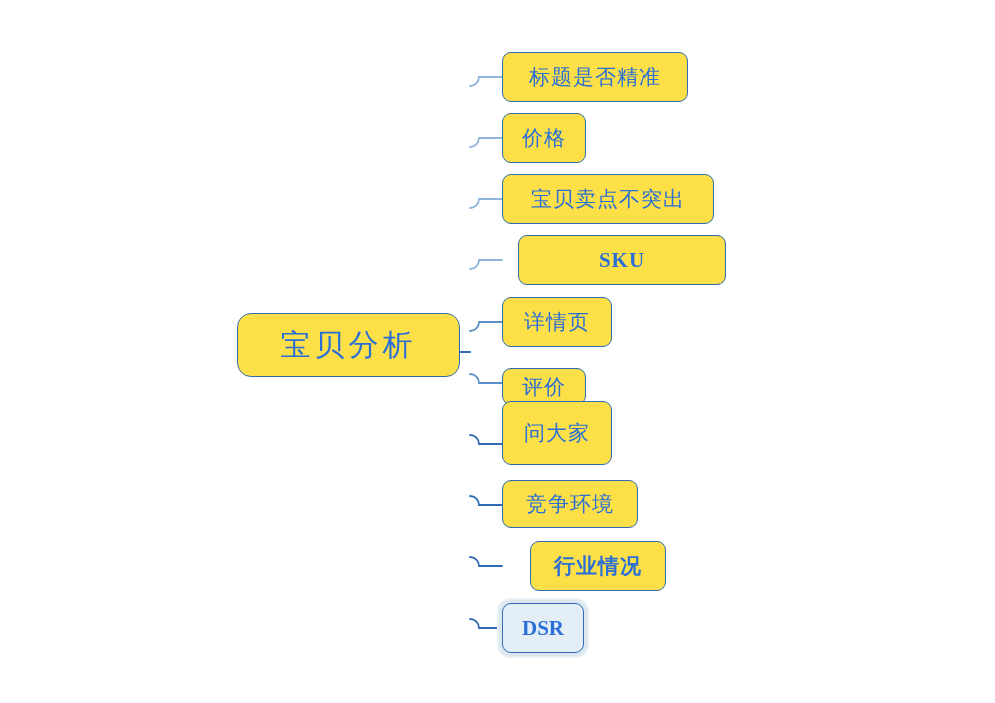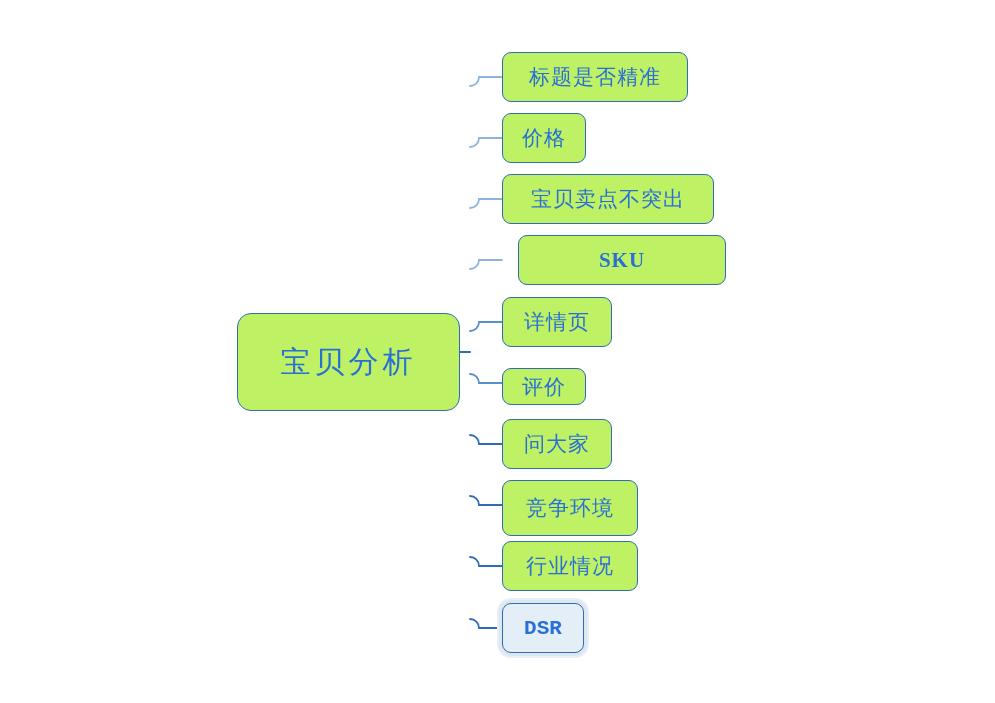--- a/index.html
+++ b/index.html
@@ -29,21 +29,21 @@
     width: 995px;
     height: 703px;
     pointer-events: none;
   }
 
   .node {
     position: absolute;
     box-sizing: border-box;
     border: 1.6px solid #2f6cb5;
     border-radius: 9px;
-    background: #bef264;
+    background: #fde047;
     color: #2a6fd6;
     display: flex;
     align-items: center;
     justify-content: center;
     white-space: nowrap;
     letter-spacing: 0.5px;
   }
 
   .node.root {
     border-radius: 14px;
@@ -51,21 +51,21 @@
     font-size: 30px;
     letter-spacing: 4px;
   }
 
   .node.leaf {
     font-size: 21px;
     letter-spacing: 1px;
   }
 
   .node.latin {
-    font-family: Liberation Mono, monospace;
+    font-family: Liberation Serif, serif;
     font-weight: 700;
     letter-spacing: 0px;
   }
 
   .node.mixed {
     font-family: "Liberation Sans", sans-serif;
   }
   .node.mixed .latin-part {
     font-family: "Liberation Serif", serif;
     font-weight: 700;
@@ -102,27 +102,27 @@
       <path d="M 470 208 A 9 9 0 0 0 479 199 L 502 199" fill="none" stroke="#8fb4dc" stroke-width="1.8" stroke-linecap="round"></path>
       <path d="M 470 269 A 9 9 0 0 0 479 260 L 502 260" fill="none" stroke="#8fb4dc" stroke-width="1.8" stroke-linecap="round"></path>
       <path d="M 470 331 A 9 9 0 0 0 479 322 L 502 322" fill="none" stroke="#5a90c8" stroke-width="1.8" stroke-linecap="round"></path>
       <path d="M 470 374 A 9 9 0 0 1 479 383 L 502 383" fill="none" stroke="#5a90c8" stroke-width="1.8" stroke-linecap="round"></path>
       <path d="M 470 435 A 9 9 0 0 1 479 444 L 502 444" fill="none" stroke="#2f6cb5" stroke-width="1.8" stroke-linecap="round"></path>
       <path d="M 470 496 A 9 9 0 0 1 479 505 L 502 505" fill="none" stroke="#2f6cb5" stroke-width="1.8" stroke-linecap="round"></path>
       <path d="M 470 557 A 9 9 0 0 1 479 566 L 502 566" fill="none" stroke="#2f6cb5" stroke-width="1.8" stroke-linecap="round"></path>
       <path d="M 470 619 A 9 9 0 0 1 479 628 L 502 628" fill="none" stroke="#2f6cb5" stroke-width="1.8" stroke-linecap="round"></path>
     </svg>
   <div id="nodes">
-      <div class="node root" style="left: 237px; top: 313px; width: 223px; height: 98px;">宝贝分析</div>
+      <div class="node root" style="left: 237px; top: 313px; width: 223px; height: 64px;">宝贝分析</div>
       <div class="node leaf" style="left: 502px; top: 52px; width: 186px; height: 50px;">标题是否精准</div>
       <div class="node leaf" style="left: 502px; top: 113px; width: 84px; height: 50px;">价格</div>
       <div class="node leaf" style="left: 502px; top: 174px; width: 212px; height: 50px; font-family: Liberation Mono, monospace;">宝贝卖点不突出</div>
       <div class="node leaf mixed" style="left: 502px; top: 235px; width: 208px; height: 50px; margin-left: 16px;">
         <span class="latin-part">SKU</span>
       </div>
       <div class="node leaf" style="left: 502px; top: 297px; width: 110px; height: 50px; text-align: center;">详情页</div>
       <div class="node leaf" style="left: 502px; top: 368px; width: 84px; height: 37px;">评价</div>
-      <div class="node leaf" style="left: 502px; top: 419px; width: 110px; height: 50px;">问大家</div>
-      <div class="node leaf" style="left: 502px; top: 480px; width: 136px; height: 56px;">竞争环境</div>
-      <div class="node leaf" style="left: 502px; top: 541px; width: 136px; height: 50px;">行业情况</div>
+      <div class="node leaf" style="left: 502px; top: 401px; width: 110px; height: 64px;">问大家</div>
+      <div class="node leaf" style="left: 502px; top: 480px; width: 136px; height: 48px;">竞争环境</div>
+      <div class="node leaf" style="left: 530px; top: 541px; width: 136px; height: 50px; font-weight: bold;">行业情况</div>
       <div class="node leaf latin selected" style="left: 502px; top: 603px; width: 82px; height: 50px;">DSR</div>
     </div>
 </div>
 
 </body></html>

